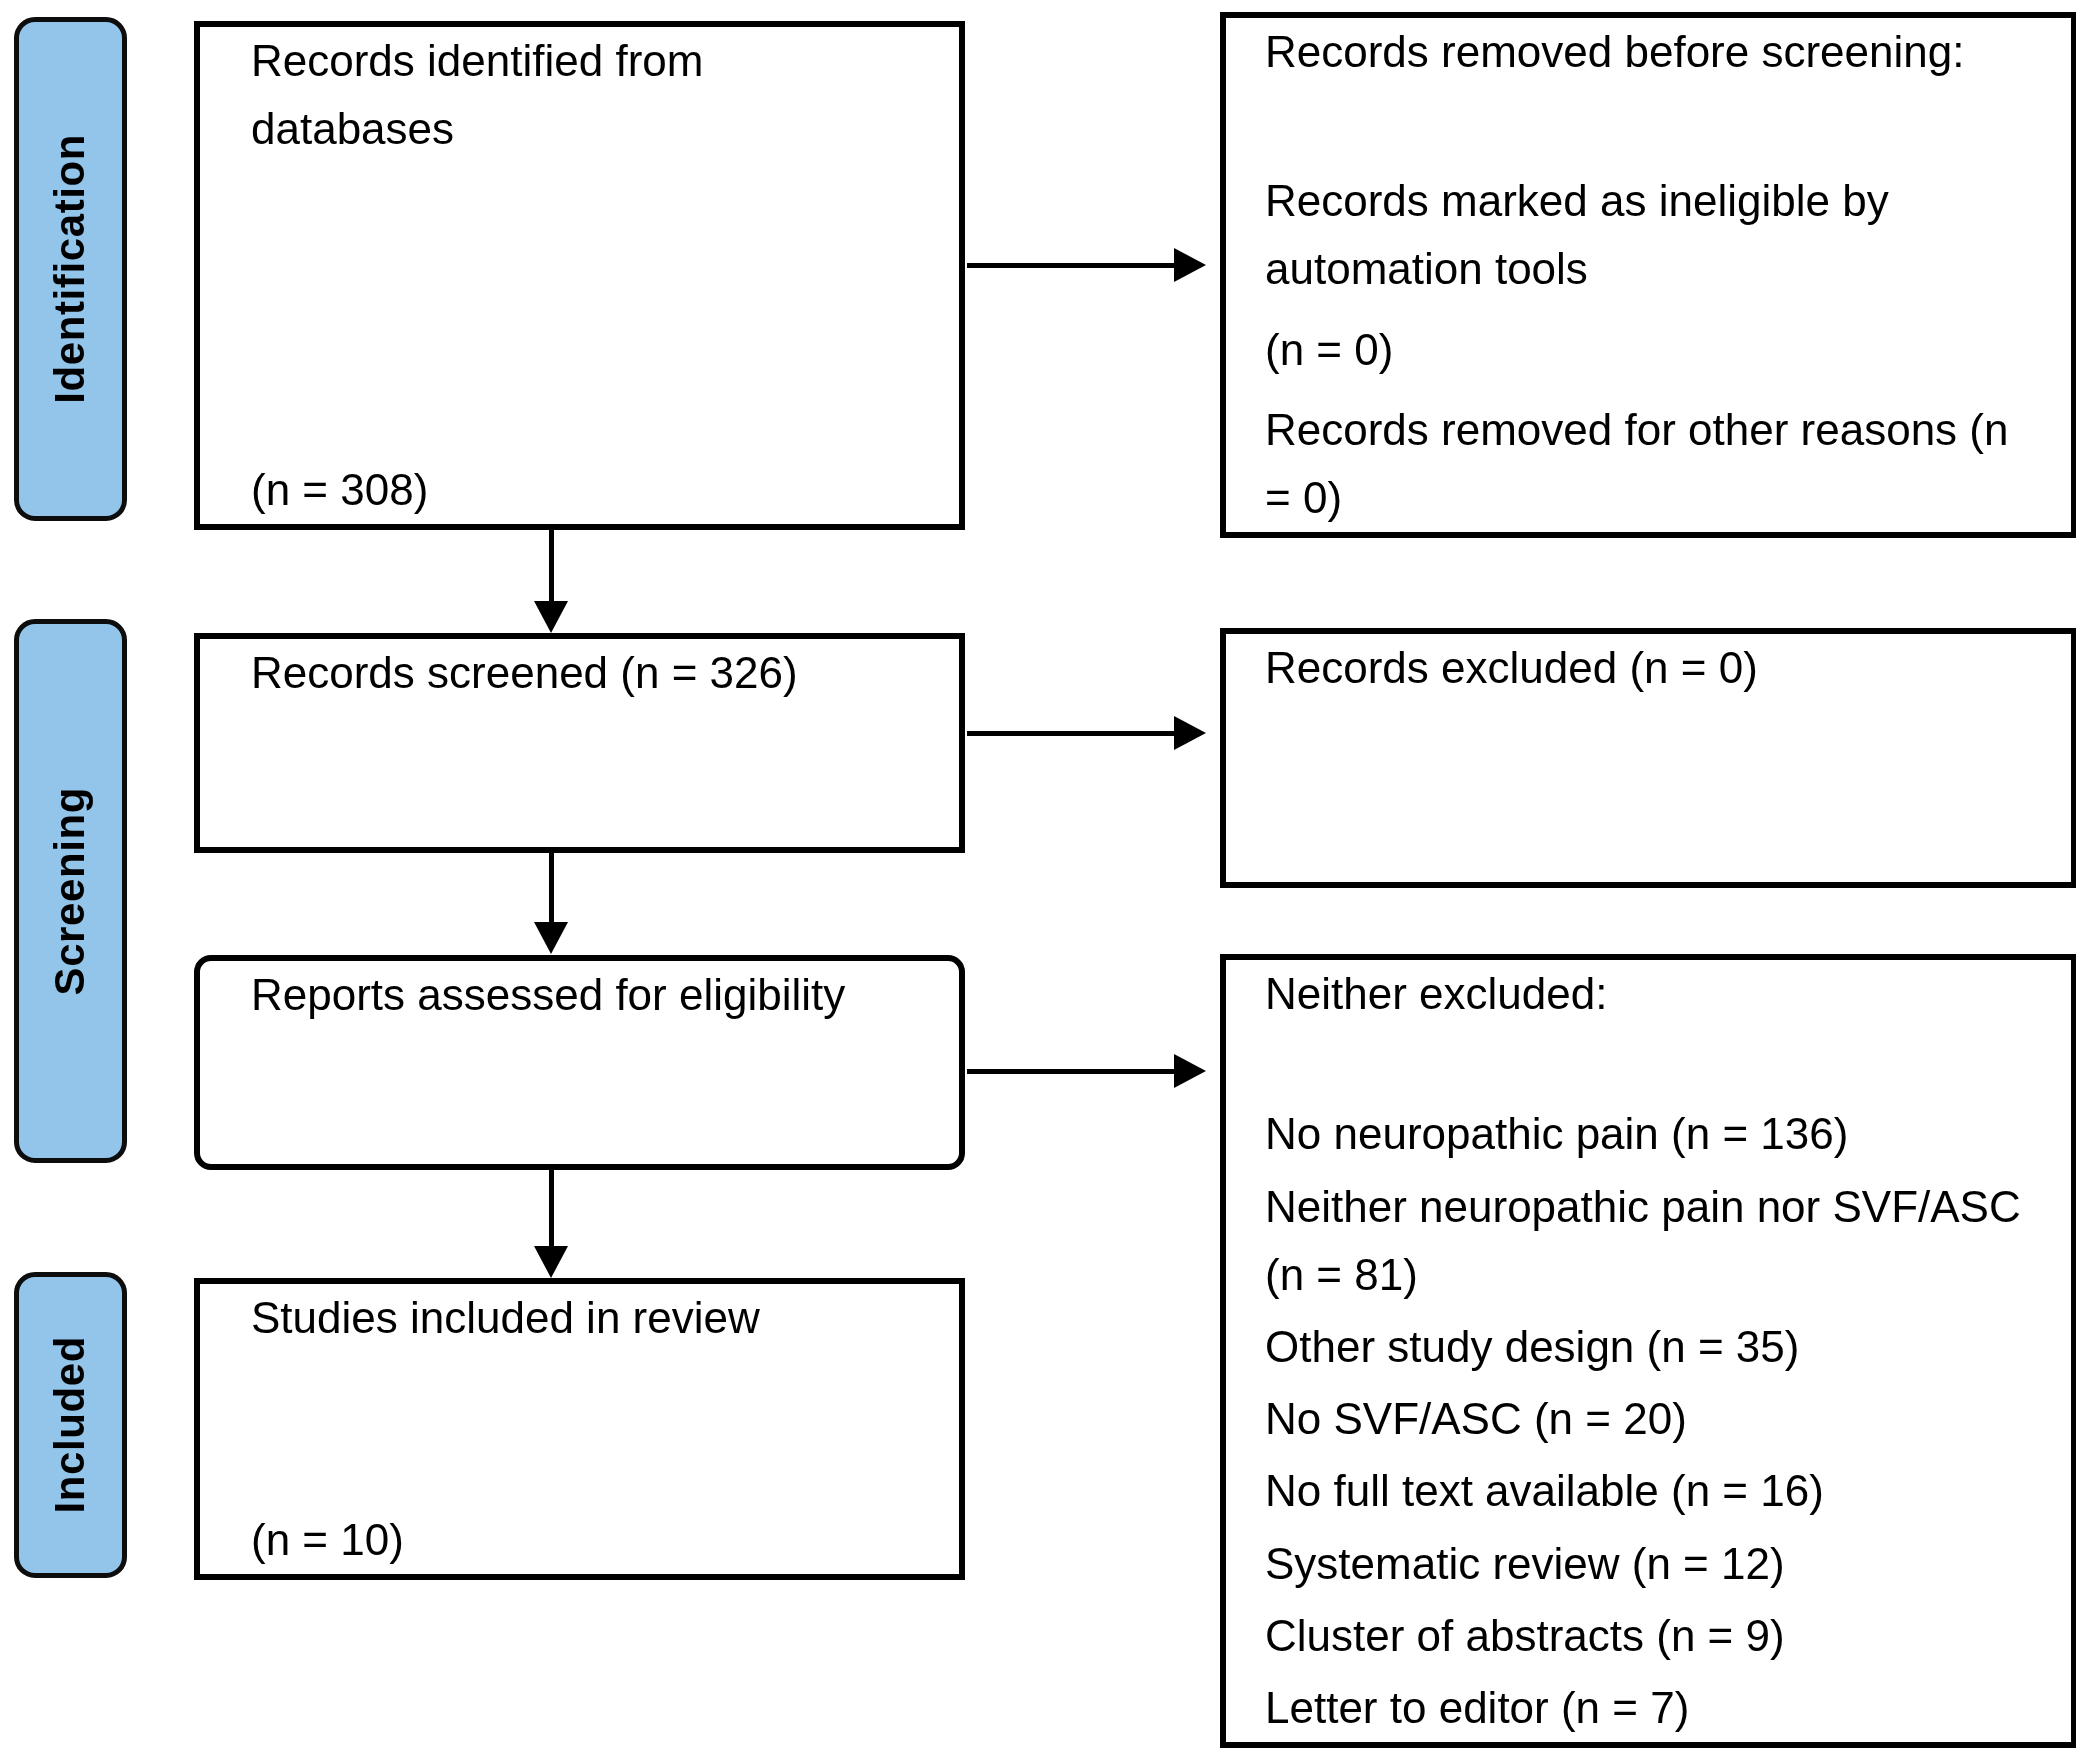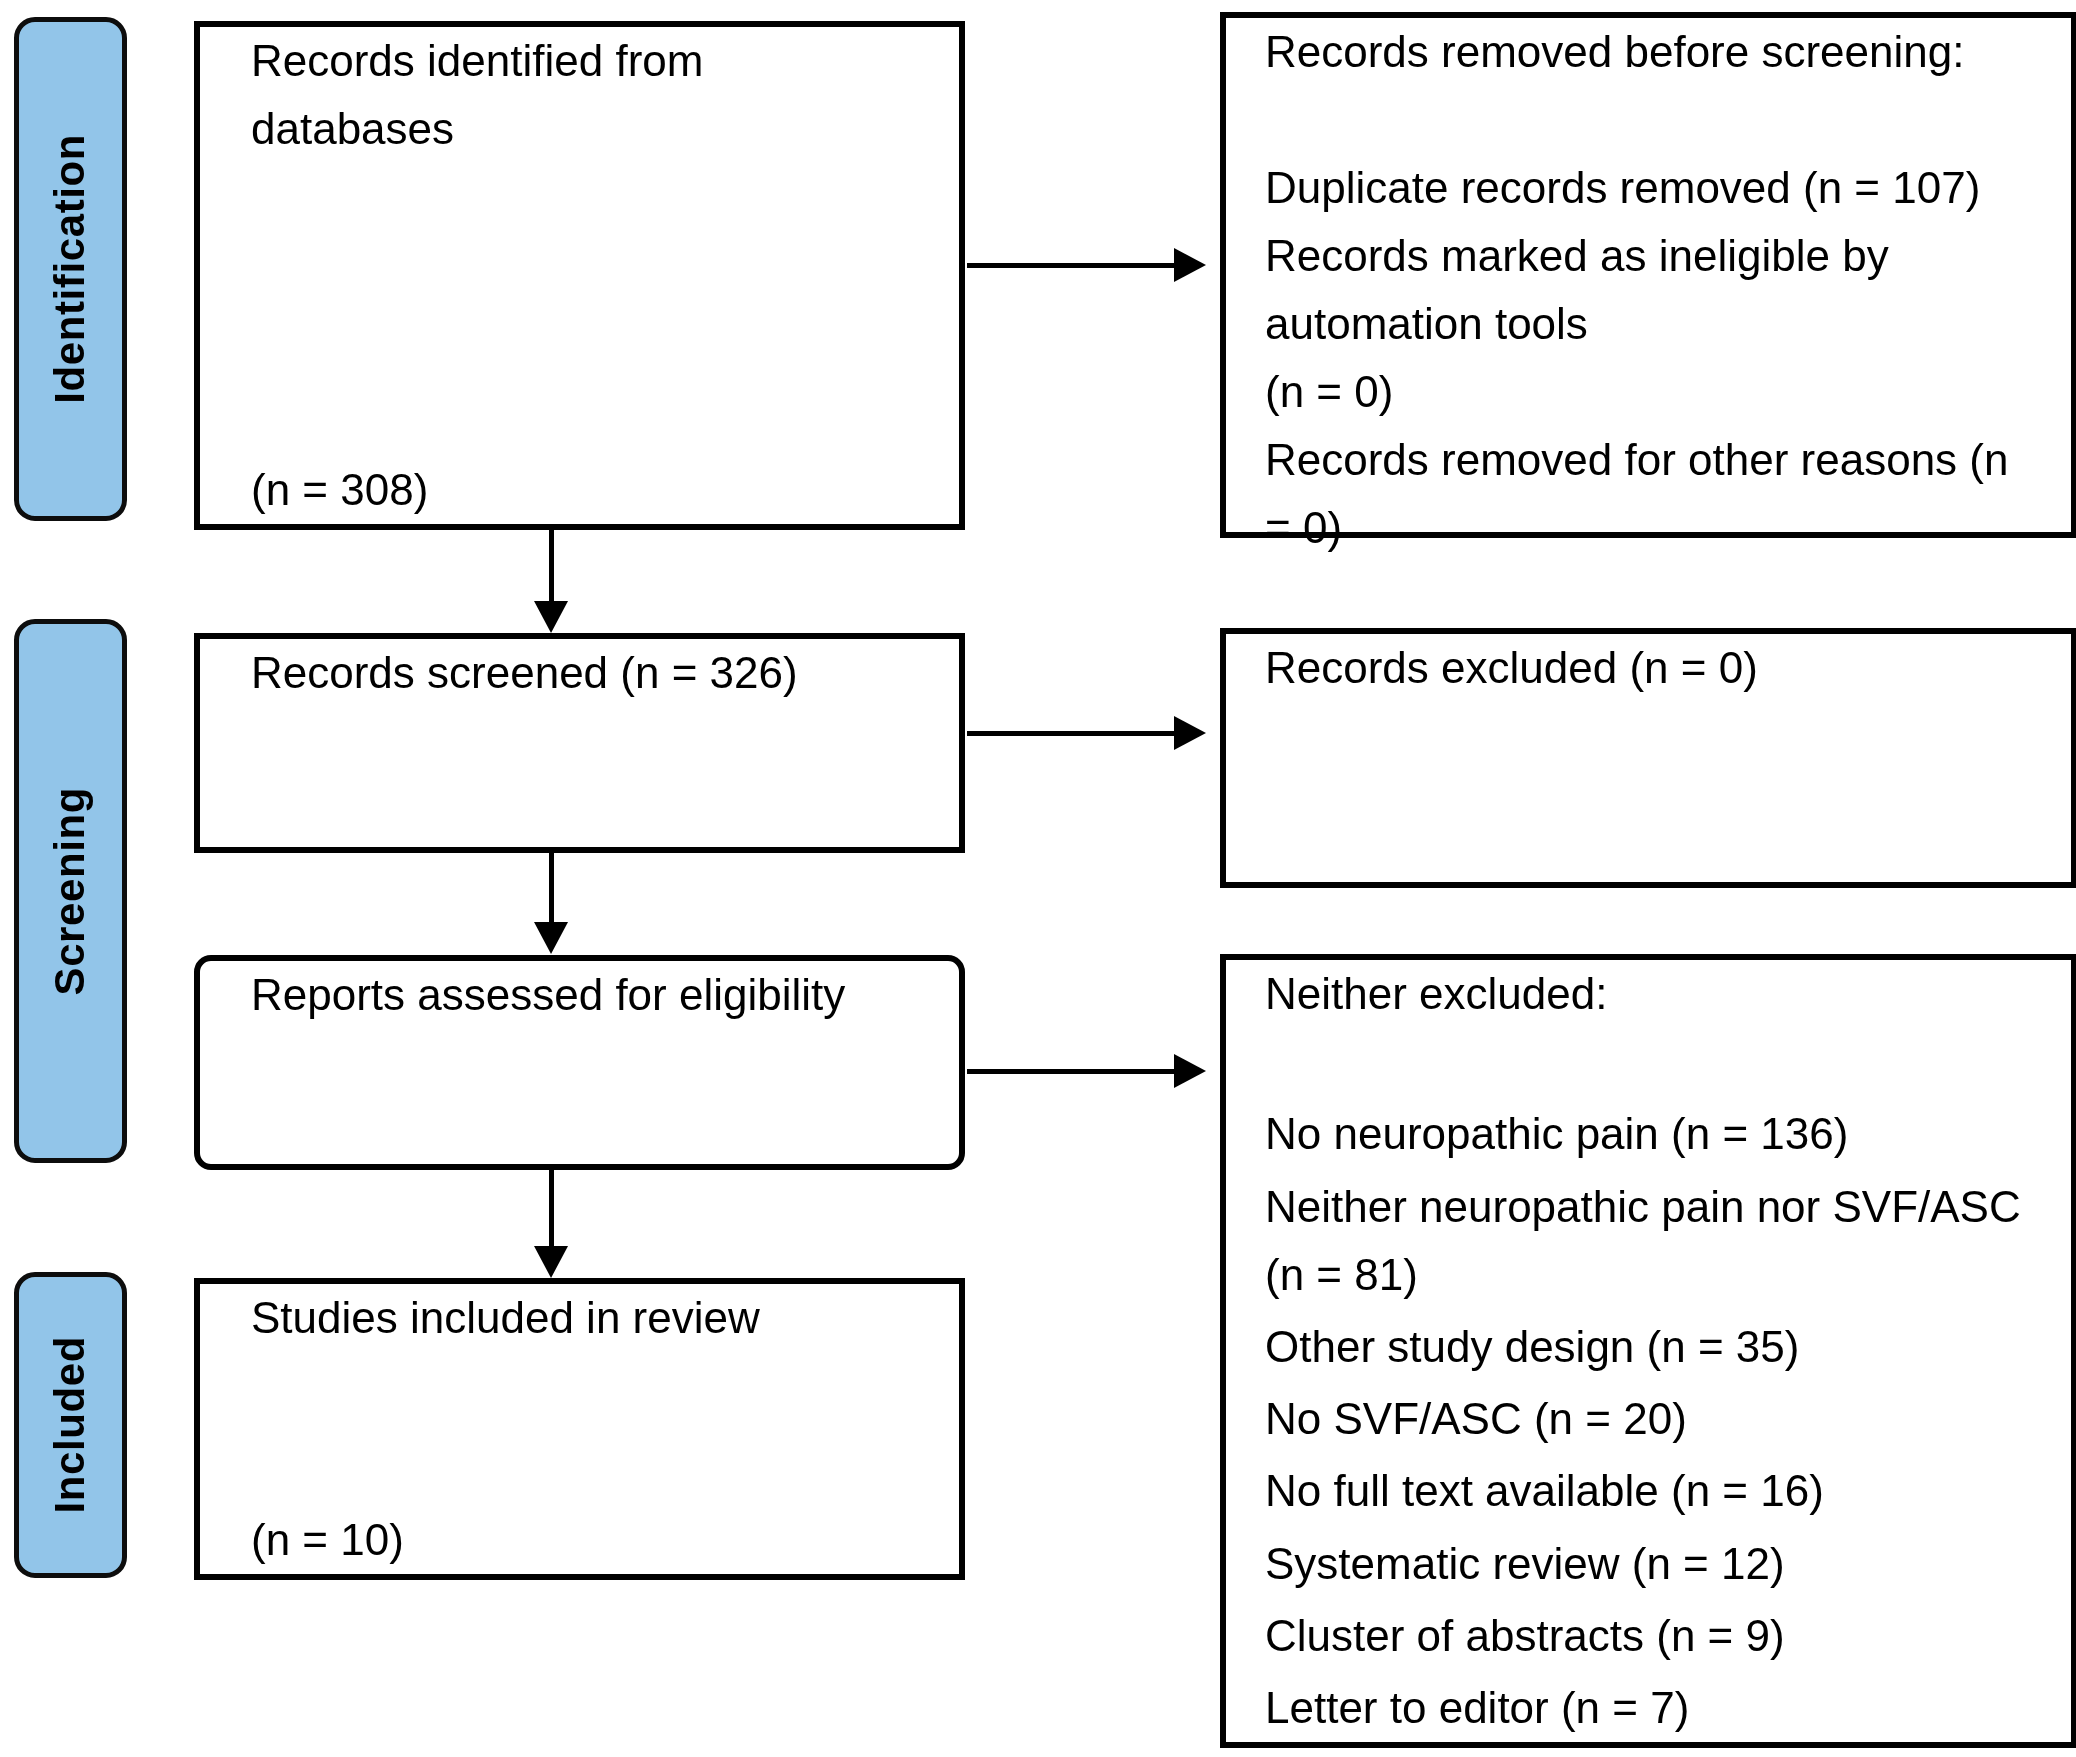--- a/index.html
+++ b/index.html
@@ -140,21 +140,20 @@
     <div class="box-line">Reports assessed for eligibility</div>
   </div>
 
   <div class="box main-col" id="box-included">
     <div class="box-line">Studies included in review</div>
     <div class="box-line">(n = 10)</div>
   </div>
 
   <div class="box right-col" id="box-removed">
     <div class="box-title">Records removed before screening:</div>
-    <div class="box-line">Duplicate records removed (n = 107)</div>
     <div class="box-line">Records marked as ineligible by automation tools</div>
     <div class="box-line">(n = 0)</div>
     <div class="box-line">Records removed for other reasons (n = 0)</div>
   </div>
 
   <div class="box right-col" id="box-records-excluded">
     <div class="box-line">Records excluded (n = 0)</div>
   </div>
 
   <div class="box right-col" id="box-reports-excluded">

